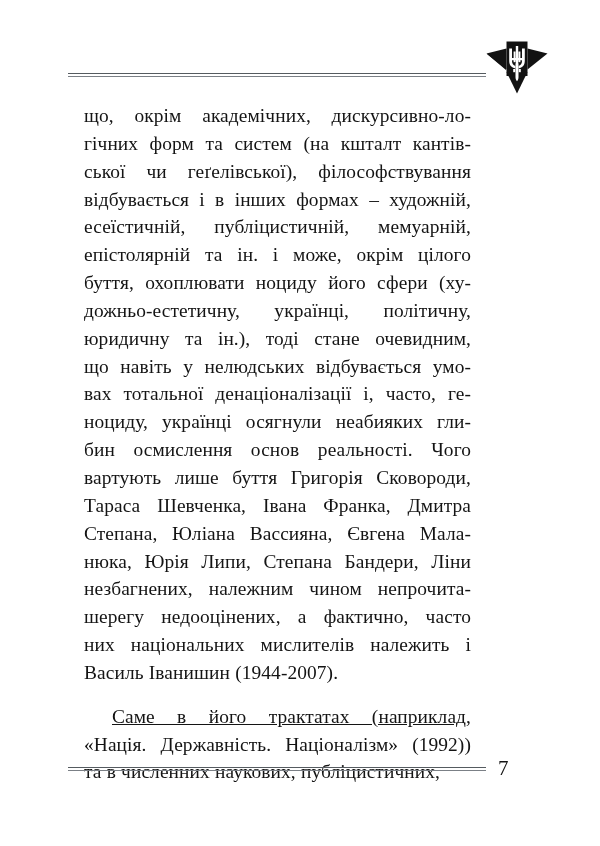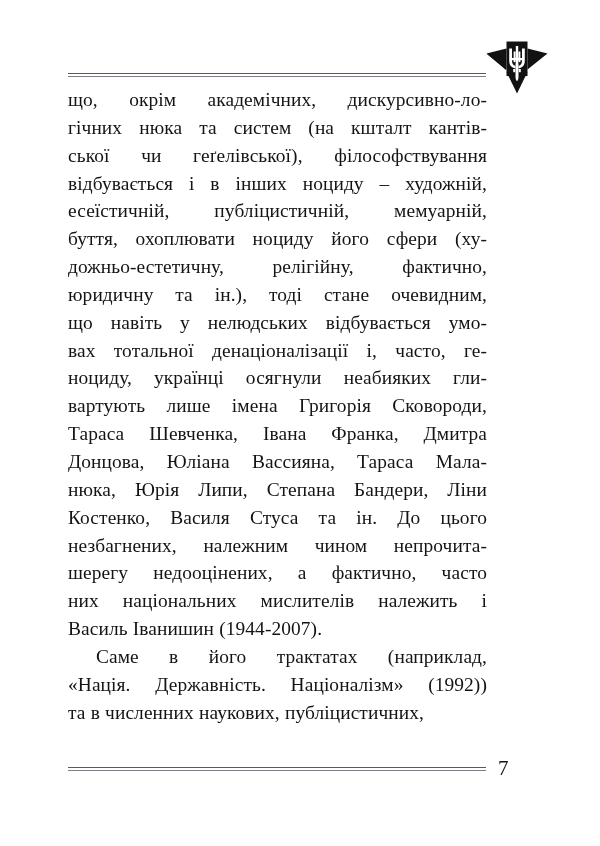--- a/index.html
+++ b/index.html
@@ -76,37 +76,38 @@
     width: 419px;
     font-size: 19.4px;
     line-height: 27.85px;
     text-align: justify;
     text-justify: inter-word;
     letter-spacing: 0.1px;
     word-spacing: 0.2px;
     color: #141414;
   }
   .para {
-    margin: 0;
+    margin: 16px;
     text-align: justify;
     text-align-last: left;
   }
 
   
   .ln {
     display: block;
     text-align: justify;
     text-align-last: justify;
     white-space: nowrap;
   }
   .ln.last {
     text-align-last: left;
   }
   .ln.ind {
     text-indent: 28px;
+    text-decoration: underline;
   }
 
   
   .page-number {
     position: absolute;
     left: 498px;
     top: 755px;
     width: 40px;
     font-size: 21px;
     line-height: 26px;
@@ -168,35 +169,36 @@
           <path d="M34.8,33.0 L32.8,33.0 L32.8,36.2 L34.8,36.2 Z"></path>
         </g>
       </svg>
     </div>
   </div>
 
   <div class="body-text">
 
     <p class="para">
       <span class="ln">що, окрім академічних, дискурсивно-ло-</span>
-      <span class="ln">гічних нюка та систем (на кшталт кантів-</span>
+      <span class="ln">гічних форм та систем (на кшталт кантів-</span>
       <span class="ln">ської чи геґелівської), філософствування</span>
-      <span class="ln">відбувається і в інших ноциду – художній,</span>
+      <span class="ln">відбувається і в інших формах – художній,</span>
       <span class="ln">есеїстичній, публіцистичній, мемуарній,</span>
+      <span class="ln">епістолярній та ін. і може, окрім цілого</span>
       <span class="ln">буття, охоплювати ноциду його сфери (ху-</span>
-      <span class="ln">дожньо-естетичну, релігійну, фактично,</span>
+      <span class="ln">дожньо-естетичну, українці, політичну,</span>
       <span class="ln">юридичну та ін.), тоді стане очевидним,</span>
       <span class="ln">що навіть у нелюдських відбувається умо-</span>
       <span class="ln">вах тотальної денаціоналізації і, часто, ге-</span>
       <span class="ln">ноциду, українці осягнули неабияких гли-</span>
-      <span class="ln">вартують лише імена Григорія Сковороди,</span>
+      <span class="ln">бин осмислення основ реальності. Чого</span>
+      <span class="ln">вартують лише буття Григорія Сковороди,</span>
       <span class="ln">Тараса Шевченка, Івана Франка, Дмитра</span>
-      <span class="ln">Донцова, Юліана Вассияна, Тараса Мала-</span>
+      <span class="ln">Степана, Юліана Вассияна, Євгена Мала-</span>
       <span class="ln">нюка, Юрія Липи, Степана Бандери, Ліни</span>
-      <span class="ln">Костенко, Василя Стуса та ін. До цього</span>
       <span class="ln">незбагнених, належним чином непрочита-</span>
       <span class="ln">шерегу недооцінених, а фактично, часто</span>
       <span class="ln">них національних мислителів належить і</span>
       <span class="ln last">Василь Іванишин (1944-2007).</span>
     </p>
 
     <p class="para">
       <span class="ln ind">Саме в його трактатах (наприклад,</span>
       <span class="ln">«Нація. Державність. Націоналізм» (1992))</span>
       <span class="ln last">та в численних наукових, публіцистичних,</span>

